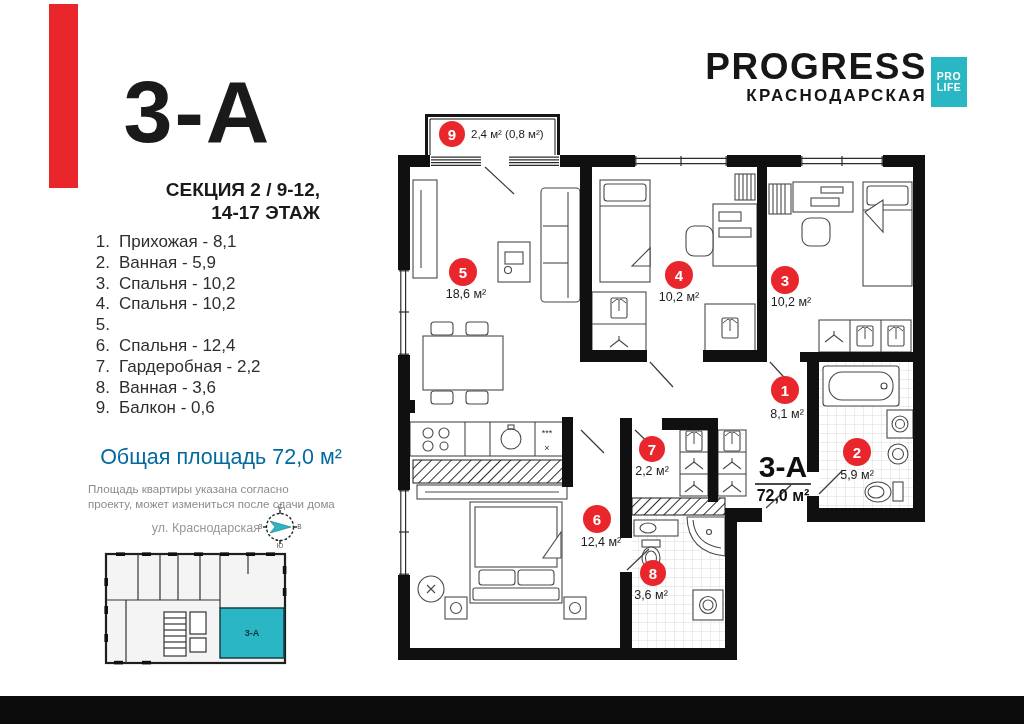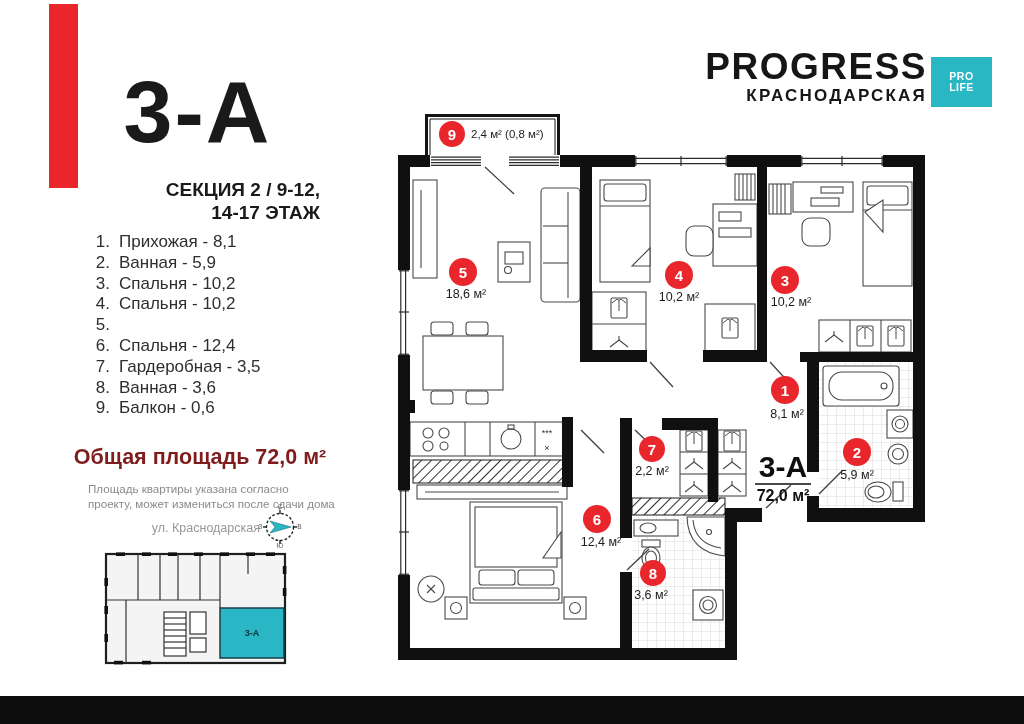--- a/index.html
+++ b/index.html
@@ -7,30 +7,30 @@
        font-family:"Liberation Sans",sans-serif;overflow:hidden;color:#1b1b1b;}
   .abs{position:absolute;}
   .red-bar{left:49px;top:4px;width:29px;height:184px;background:#e8262b;}
   .apt-title{left:95px;top:60px;width:205px;text-align:center;font-size:88px;
              font-weight:600;letter-spacing:2px;line-height:104px;color:#1a1a1a;}
   .section{left:80px;top:179px;width:240px;text-align:right;font-size:19px;
            font-weight:700;line-height:22.5px;color:#1a1a1a;}
   .room-list{left:88px;top:232px;font-size:17px;line-height:20.8px;color:#2e2e2e;}
   .room-list .row{display:flex;}
   .room-list .num{width:22px;text-align:right;margin-right:9px;}
-  .total{left:58px;top:445px;width:284px;text-align:center;font-size:21.5px;font-weight:700;color:#7f1d1d;}
+  .total{left:58px;top:445px;width:284px;text-align:right;font-size:21.5px;font-weight:400;color:#0369a1;}
   .total .lbl{margin-right:6px;}
   .disclaimer{left:88px;top:481px;width:250px;font-size:11.6px;line-height:15px;color:#8b8b8b;}
   .street{left:130px;top:521px;width:130px;text-align:right;font-size:12.5px;color:#979797;}
   .compass-wrap{left:258px;top:504px;width:44px;height:44px;}
   .miniplan-wrap{left:96px;top:550px;width:200px;height:124px;}
   .logo-text{right:97px;top:48px;text-align:right;color:#161616;}
   .logo-name{font-size:37px;font-weight:600;letter-spacing:1.5px;line-height:38px;}
   .logo-sub{font-size:17px;font-weight:700;letter-spacing:2.2px;line-height:19px;}
-  .logo-badge{left:931px;top:57px;width:61px;height:50px;background:#29b7c4;color:#fff;
+  .logo-badge{left:931px;top:57px;width:36px;height:50px;background:#29b7c4;color:#fff;
               display:flex;flex-direction:column;align-items:center;justify-content:center;
               font-size:10.5px;font-weight:700;line-height:11.5px;letter-spacing:.5px;}
   .bottom-bar{left:0;top:696px;width:1024px;height:28px;background:#0c0c0c;}
   .plan-wrap{left:395px;top:100px;width:530px;height:565px;}
   svg{font-family:"Liberation Sans",sans-serif;}
   .wall{fill:#101010;}
   .f{fill:#ffffff;stroke:#4a4a4a;stroke-width:1.1;}
   .fl{fill:none;stroke:#4a4a4a;stroke-width:1.1;}
   .winline{stroke:#2b2b2b;stroke-width:1.2;}
   .leaf{stroke:#3c3c3c;stroke-width:1.2;}
@@ -77,21 +77,21 @@
     </div>
   <div class="row">
       <span class="num">5.</span>
     </div>
   <div class="row">
       <span class="num">6.</span>
       <span>Спальня - 12,4</span>
     </div>
   <div class="row">
       <span class="num">7.</span>
-      <span>Гардеробная - 3,5</span>
+      <span>Гардеробная - 2,2</span>
     </div>
   <div class="row">
       <span class="num">8.</span>
       <span>Ванная - 3,6</span>
     </div>
   <div class="row">
       <span class="num">9.</span>
       <span>Балкон - 0,6</span>
     </div>
 </div>

